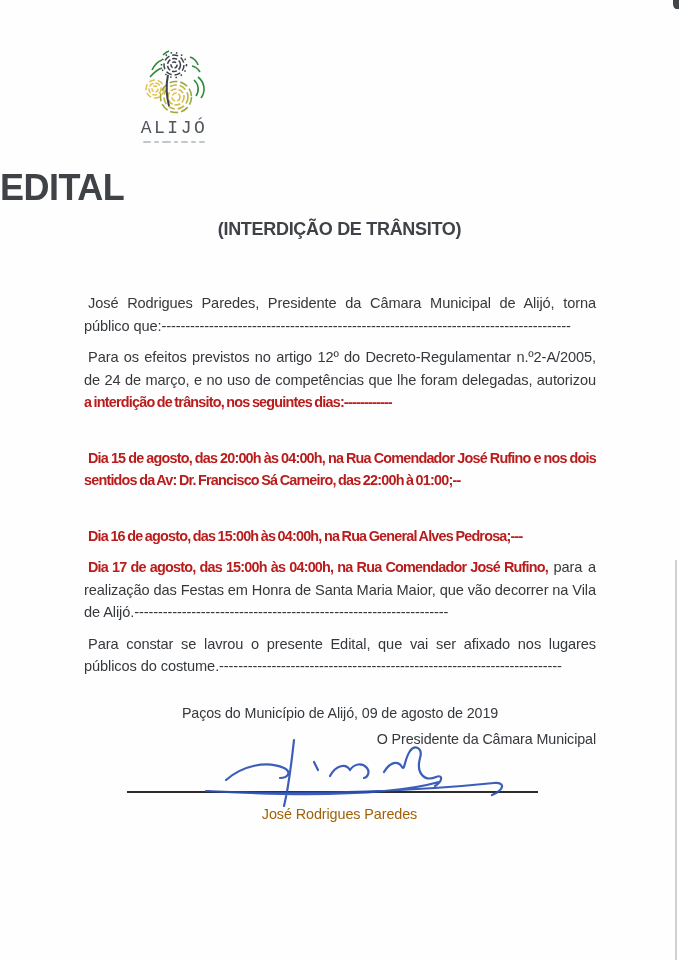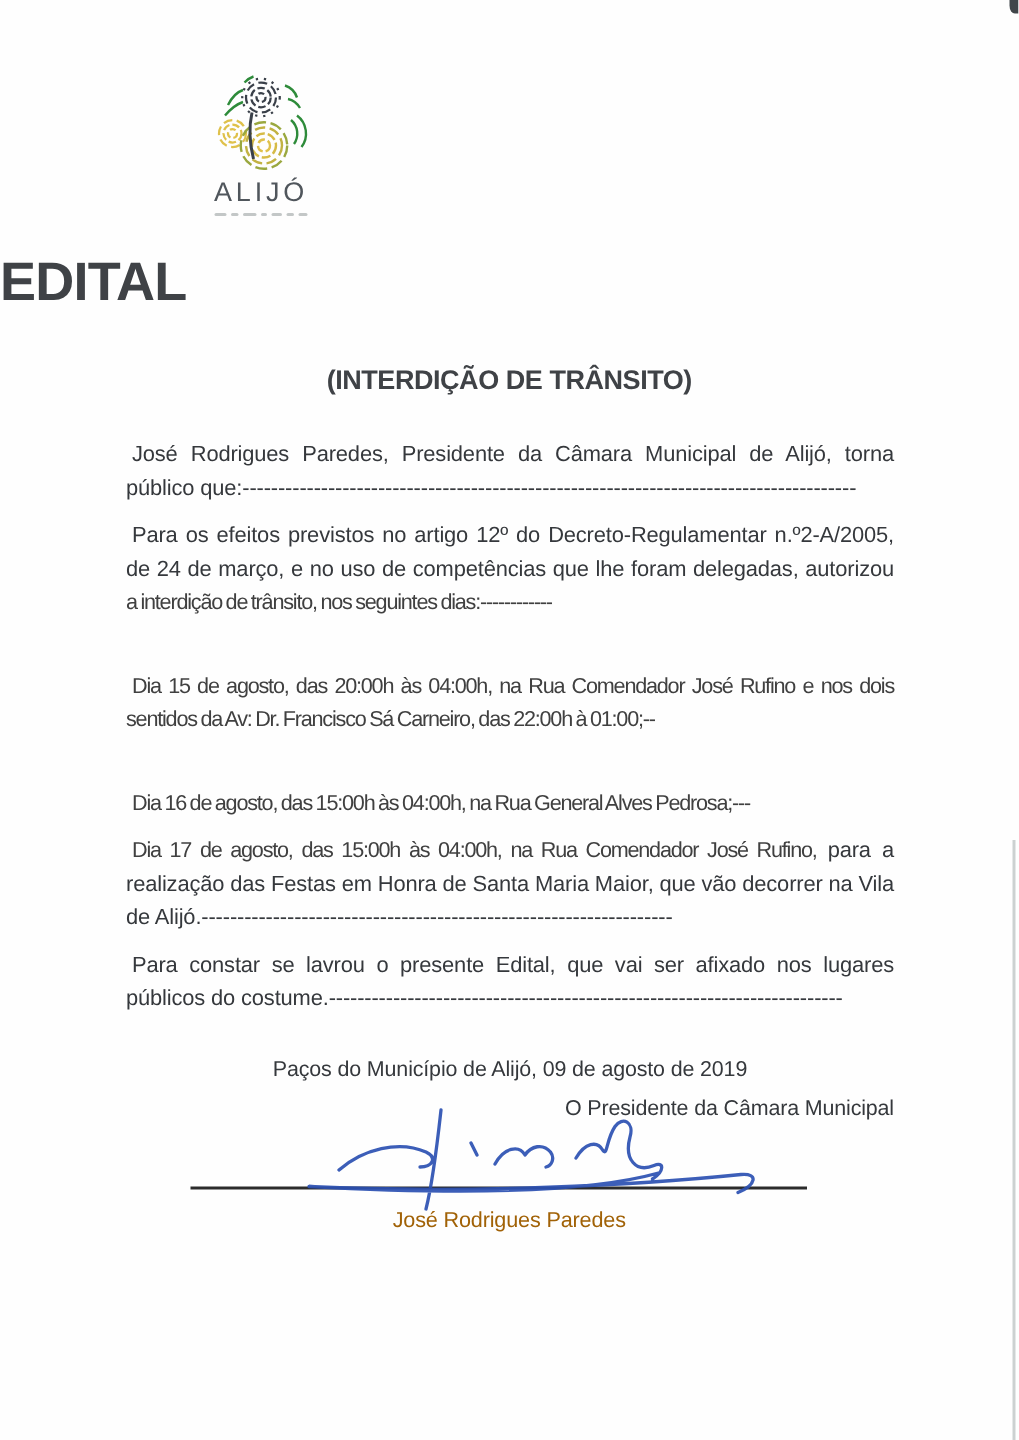--- a/index.html
+++ b/index.html
@@ -8,44 +8,44 @@
     background:#fefefe;
     font-family:"Liberation Sans","DejaVu Sans",sans-serif;
     color:#35383c;
   }
   .page{position:absolute;inset:0;}
 
   
   .logo{position:absolute;left:138px;top:50px;width:72px;text-align:center;}
   .logo svg{display:block;margin:0 auto;}
   .wordmark{
-    font-family:Liberation Sans, sans-serif;
+    font-family:Liberation Mono, monospace;
     font-size:18px;letter-spacing:2.5px;color:#50565c;margin-top:2px;
   }
   .tagline{display:flex;justify-content:center;gap:3px;margin-top:3px;}
   .tagline i{display:block;height:2px;background:#c3c7c7;border-radius:1px;}
 
   
   .title{
     position:absolute;top:170px;left:0;right:0;
     font-size:36px;font-weight:700;letter-spacing:-0.5px;line-height:1;color:#3f4246;
   }
   .subtitle{
-    position:absolute;top:244px;left:0;right:0;text-align:center;
+    position:absolute;top:220px;left:0;right:0;text-align:center;
     font-size:18px;font-weight:700;letter-spacing:-0.3px;line-height:1;color:#3f4246;
   }
 
   
   .bodycol{position:absolute;left:84px;right:83px;top:292px;}
   .para{
     margin:0 0 9px 0;font-size:14.6px;line-height:22.5px;
     text-align:justify;letter-spacing:-0.1px;text-indent:4px;
     word-break:break-word;
   }
-  .b{font-weight:400;font-size:14.4px;letter-spacing:-0.8px;word-spacing:-0.8px;color:#404040;margin-top:33px;}
+  .b{font-weight:700;font-size:14.4px;letter-spacing:-0.8px;word-spacing:-0.8px;color:#b91c1c;margin-top:33px;}
   .center-line{text-align:center;font-size:14.3px;letter-spacing:-0.1px;}
   .place-date{margin-top:27px;}
   .sig-title{margin-top:10px;text-align:right;}
 
   
   .sig-rule{position:absolute;left:127px;top:791px;width:411px;height:2px;background:#2c2c2c;}
   .sig-svg{position:absolute;left:196px;top:738px;z-index:2;}
   .sig-name{
     position:absolute;top:806px;left:0;right:0;text-align:center;
     font-size:14.4px;letter-spacing:-0.1px;color:#a16207;

